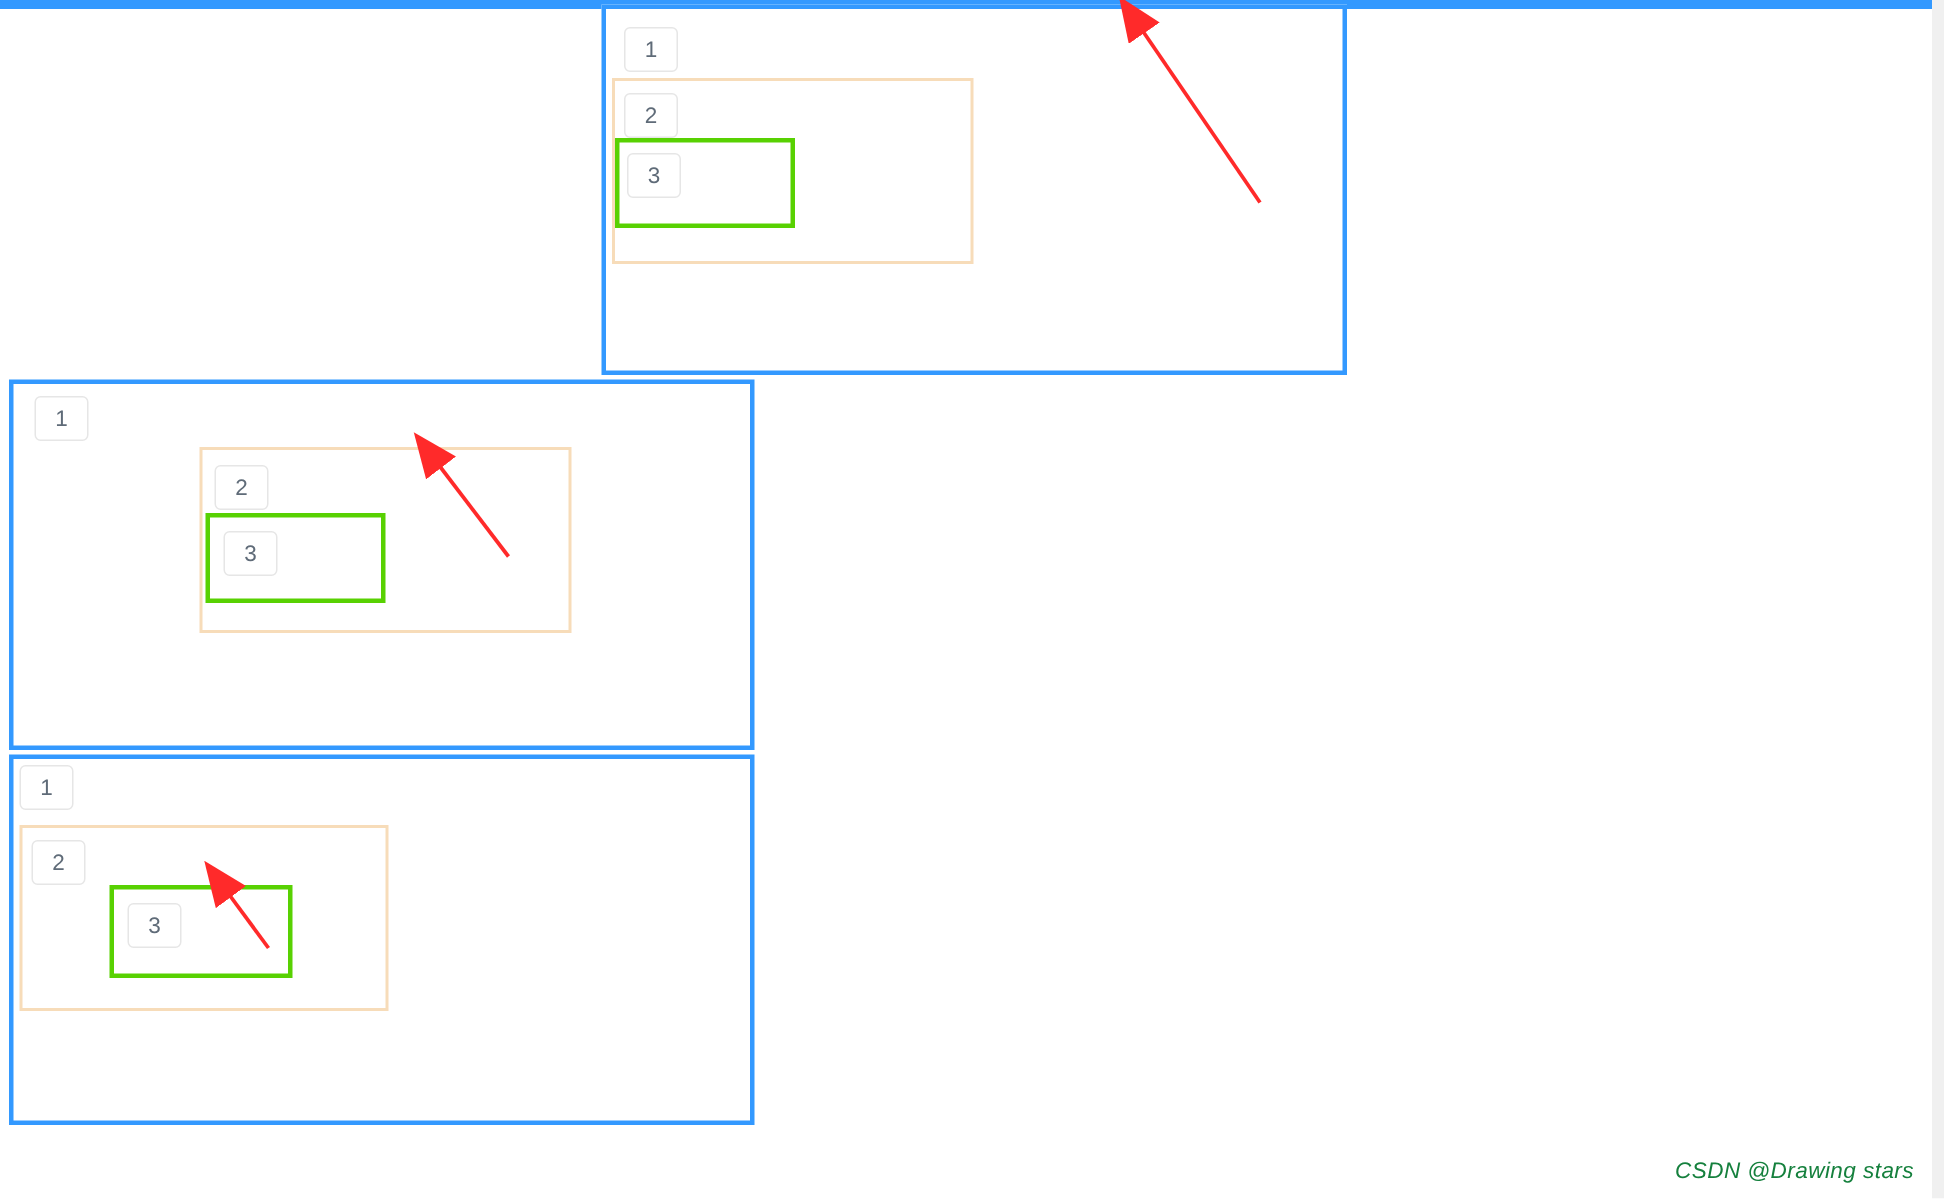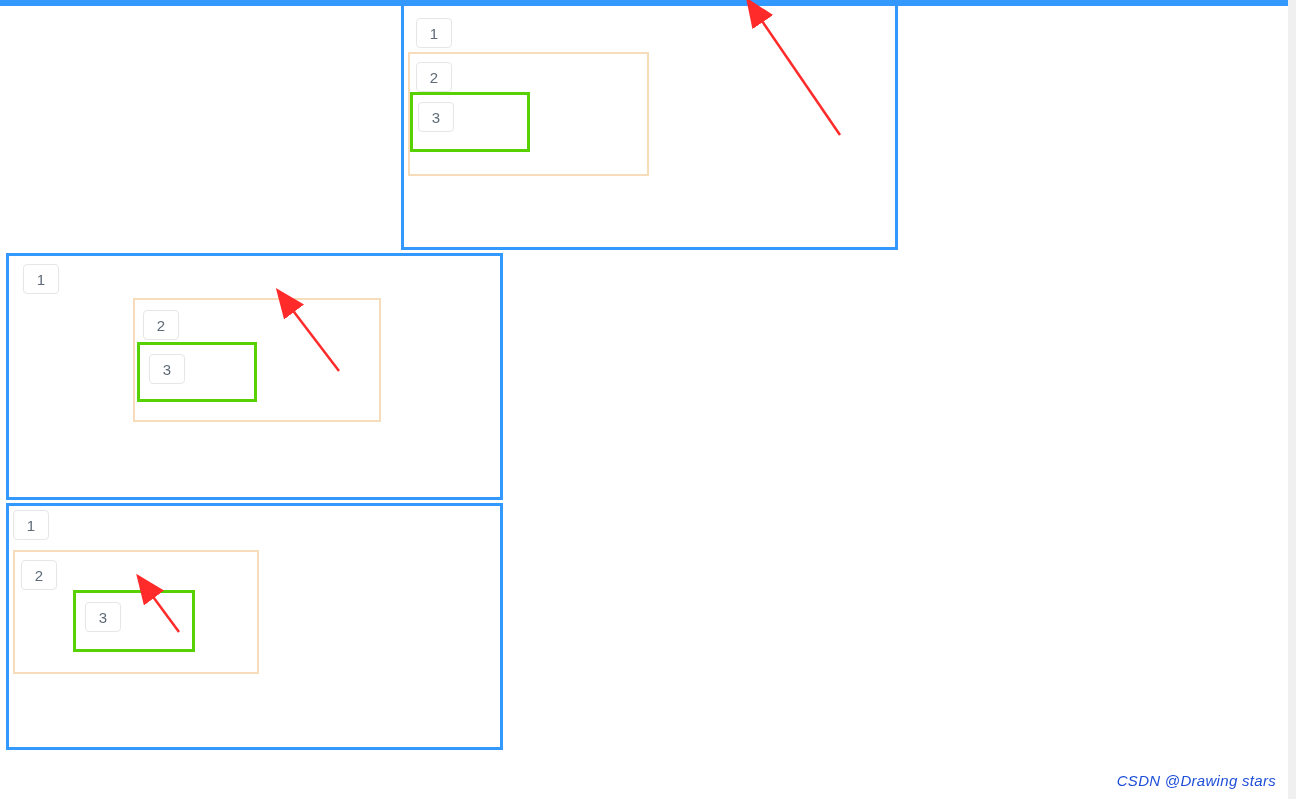--- a/index.html
+++ b/index.html
@@ -87,21 +87,21 @@
     top: 0; right: 0;
     width: 8px; height: 799px;
     background: #f0f0f0;
   }
 
   .watermark {
     position: absolute;
     right: 20px;
     bottom: 10px;
     font-size: 15px;
-    color: #1d4ed8;
+    color: #15803d;
     font-style: italic;
     letter-spacing: 0.3px;
   }
 </style>
 </head>
 <body>
 
 <div class="top-strip"></div>
 <div class="right-gutter"></div>
 

